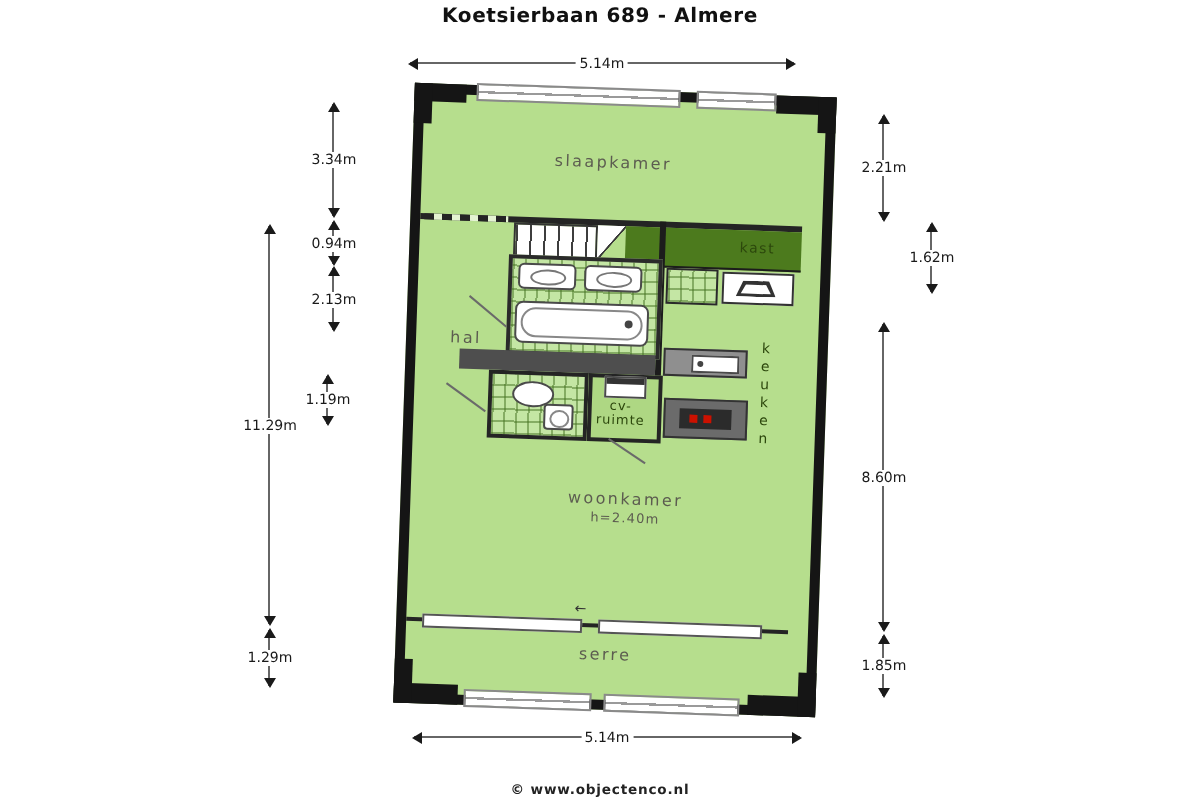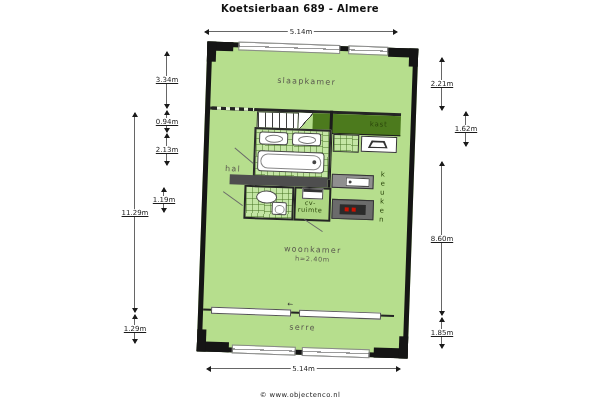--- a/index.html
+++ b/index.html
@@ -33,21 +33,21 @@
 
   
   .vdim{position:absolute;width:0;border-left:1px solid #666;}
   .hdim{position:absolute;height:0;border-top:1px solid #666;}
   .arr{position:absolute;width:0;height:0;}
   .vdim .up{left:-3.5px;top:-1px;border-left:3px solid transparent;border-right:3px solid transparent;border-bottom:5px solid #1a1a1a;}
   .vdim .dn{left:-3.5px;bottom:-1px;border-left:3px solid transparent;border-right:3px solid transparent;border-top:5px solid #1a1a1a;}
   .hdim .lf{left:-1px;top:-3.5px;border-top:3px solid transparent;border-bottom:3px solid transparent;border-right:5px solid #1a1a1a;}
   .hdim .rt{right:-1px;top:-3.5px;border-top:3px solid transparent;border-bottom:3px solid transparent;border-left:5px solid #1a1a1a;}
   .dlab{position:absolute;background:#fff;font-size:7px;color:#1a1a1a;white-space:nowrap;padding:0 2px;}
-  .vdim .dlab{left:0;top:50%;transform:translate(-50%,-50%);text-decoration:underline;}
+  .vdim .dlab{left:0;top:50%;transform:translate(-50%,-50%);}
   .hdim .dlab{left:50%;top:0;transform:translate(-50%,-50%);}
 
   .keukentxt{writing-mode:vertical-rl;text-orientation:upright;font-size:7px;letter-spacing:1px;
              color:#2c470c;line-height:7px;}
 </style>
 </head>
 <body>
 
 <div class="canvas">
 
@@ -208,15 +208,15 @@
     <span class="arr up"></span>
       <span class="arr dn"></span>
     <span class="dlab">8.60m</span>
   </div>
   <div class="vdim" style="left:441px;top:318px;height:30px;">
     <span class="arr up"></span>
       <span class="arr dn"></span>
     <span class="dlab">1.85m</span>
   </div>
 
-  <div class="abs foot" style="top:391px;">© www.objectenco.nl</div>
+  <div class="abs foot" style="top:391px;font-weight:bold;">© www.objectenco.nl</div>
 
 </div>
 
 </body></html>

